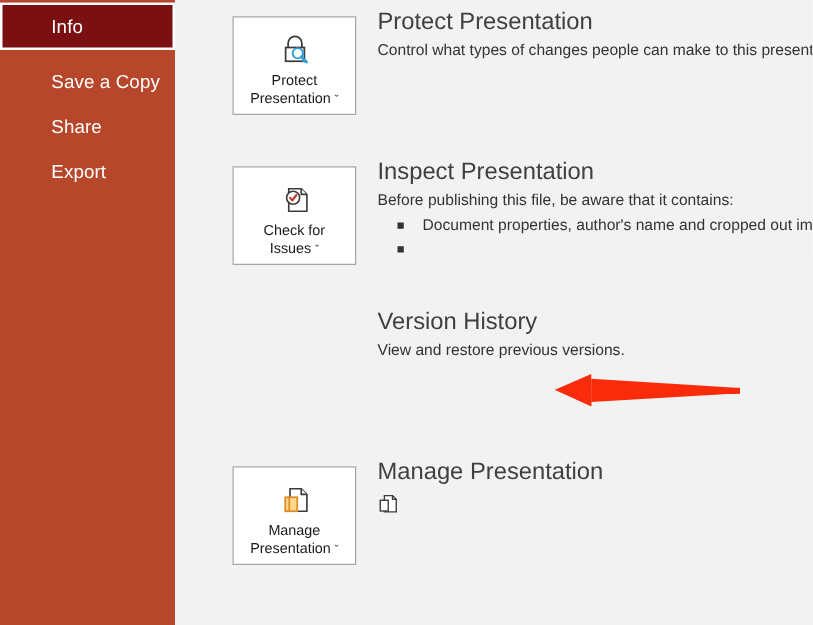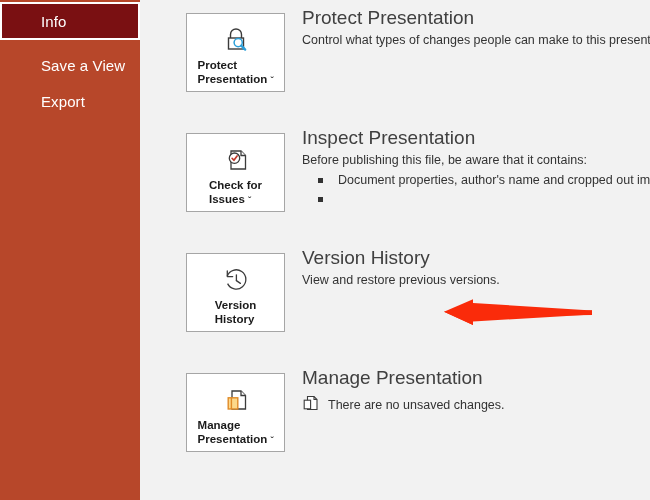--- a/index.html
+++ b/index.html
@@ -86,25 +86,24 @@
   .btn-icon {
     margin-top: 9px;
     height: 34px;
     display: flex;
     align-items: center;
     justify-content: center;
   }
   .btn-label {
     font-size: 11.5px;
     color: #1a1a1a;
-    text-align: left;
+    text-align: center;
     line-height: 14px;
     margin-top: 1px;
     white-space: nowrap;
-    font-weight: bold;
   }
   .caret {
     font-size: 9px;
     color: #333;
   }
 
   .sect-body {
     position: absolute;
     left: 162px;
     top: 5px;
@@ -170,21 +169,24 @@
 <body>
 
 <div id="app">
 
   <div id="sidebar">
     <div class="nav-item selected">
       <span>Info</span>
     </div>
     <div class="nav-gap"></div>
     <div class="nav-item">
-      <span>Save a View</span>
+      <span>Save a Copy</span>
+    </div>
+    <div class="nav-item">
+      <span>Share</span>
     </div>
     <div class="nav-item">
       <span>Export</span>
     </div>
   </div>
 
   <div id="main">
 
     <div class="section" style="top:0px;">
       <div class="btn-tile">
@@ -239,34 +241,20 @@
             <span>Document properties, author's name and cropped out image</span>
           </li>
           <li>
             <span class="sq"></span>
           </li>
         </ul>
       </div>
     </div>
 
     <div class="section" style="top:240px;">
-      <div class="btn-tile">
-        <div class="btn-icon">
-          <svg width="34" height="34" viewBox="0 0 34 34">
-            <path d="M8.2 13.2 A9.6 9.6 0 1 1 8.6 20.6" fill="none" stroke="#3b3b3b" stroke-width="1.3"></path>
-            <path d="M8.3 8.0 L8.3 13.6 L13.7 13.6" fill="none" stroke="#3b3b3b" stroke-width="1.3" stroke-linecap="round" stroke-linejoin="round"></path>
-            <line x1="17.4" y1="11.8" x2="17.4" y2="17.6" stroke="#3b3b3b" stroke-width="1.3" stroke-linecap="round"></line>
-            <line x1="17.4" y1="17.6" x2="21.4" y2="20.4" stroke="#3b3b3b" stroke-width="1.3" stroke-linecap="round"></line>
-          </svg>
-        </div>
-        <div class="btn-label">
-          <div>Version</div>
-          <div>History</div>
-        </div>
-      </div>
       <div class="sect-body">
         <div class="sect-title">Version History</div>
         <div class="sect-desc">View and restore previous versions.</div>
       </div>
     </div>
 
     <div class="section" style="top:360px;">
       <div class="btn-tile">
         <div class="btn-icon">
           <svg width="32" height="32" viewBox="0 0 32 32">
@@ -287,21 +275,20 @@
       <div class="sect-body">
         <div class="sect-title">Manage Presentation</div>
         <div class="inline-note">
           <span>
             <svg width="17" height="18" viewBox="0 0 17 18">
               <path d="M5.5 2.5 H12 L15 5.5 V15.5 H5.5 Z" fill="#ffffff" stroke="#3b3b3b" stroke-width="1.1"></path>
               <path d="M12 2.5 V5.5 H15" fill="none" stroke="#3b3b3b" stroke-width="1.1"></path>
               <rect x="2.2" y="6.2" width="6.4" height="8.6" fill="#ffffff" stroke="#3b3b3b" stroke-width="1.1"></rect>
             </svg>
           </span>
-          <span class="note-text">There are no unsaved changes.</span>
         </div>
       </div>
     </div>
 
     <div id="arrow">
       <svg width="150" height="36" viewBox="0 0 150 36">
         <path d="M149 16.2 L30 21.5 L30 13.0 L1 17.8 L30 31.0 L30 22.8 L149 21.0 Z" fill="#fa2b0a"></path>
         <path d="M1 17.8 L30 5.2 L30 31.0 Z" fill="#fa2b0a"></path>
         <path d="M30 9.0 L149 16.4 L149 20.6 L30 27.5 Z" fill="#fa2b0a"></path>
       </svg>

